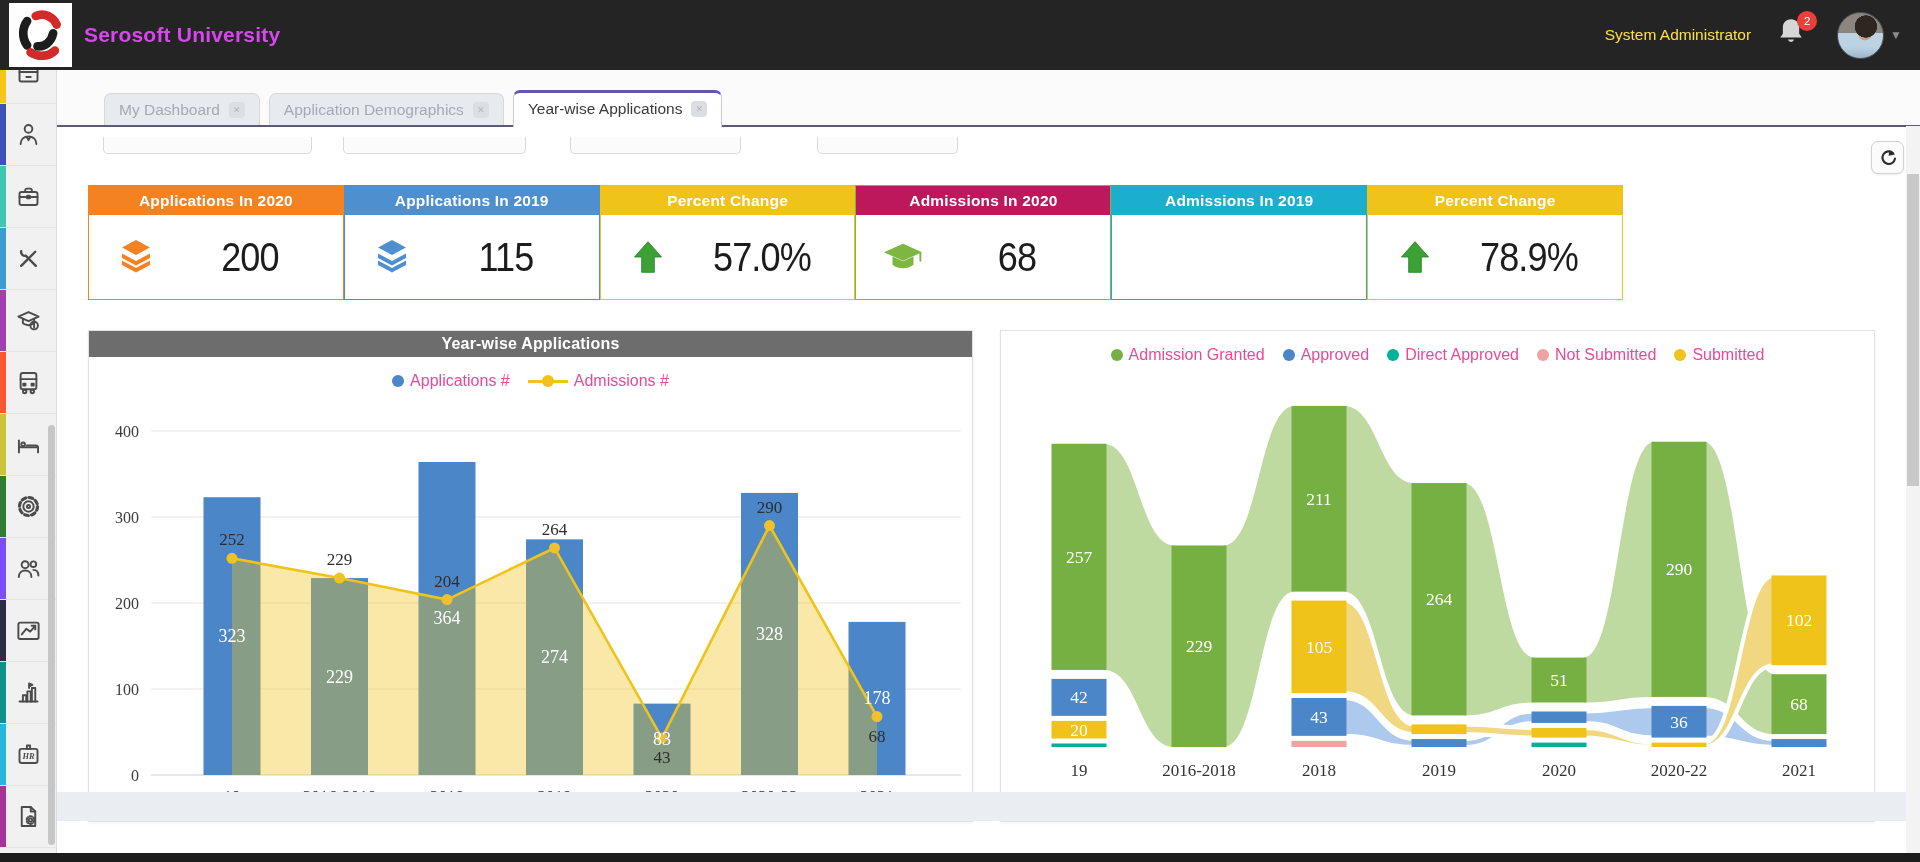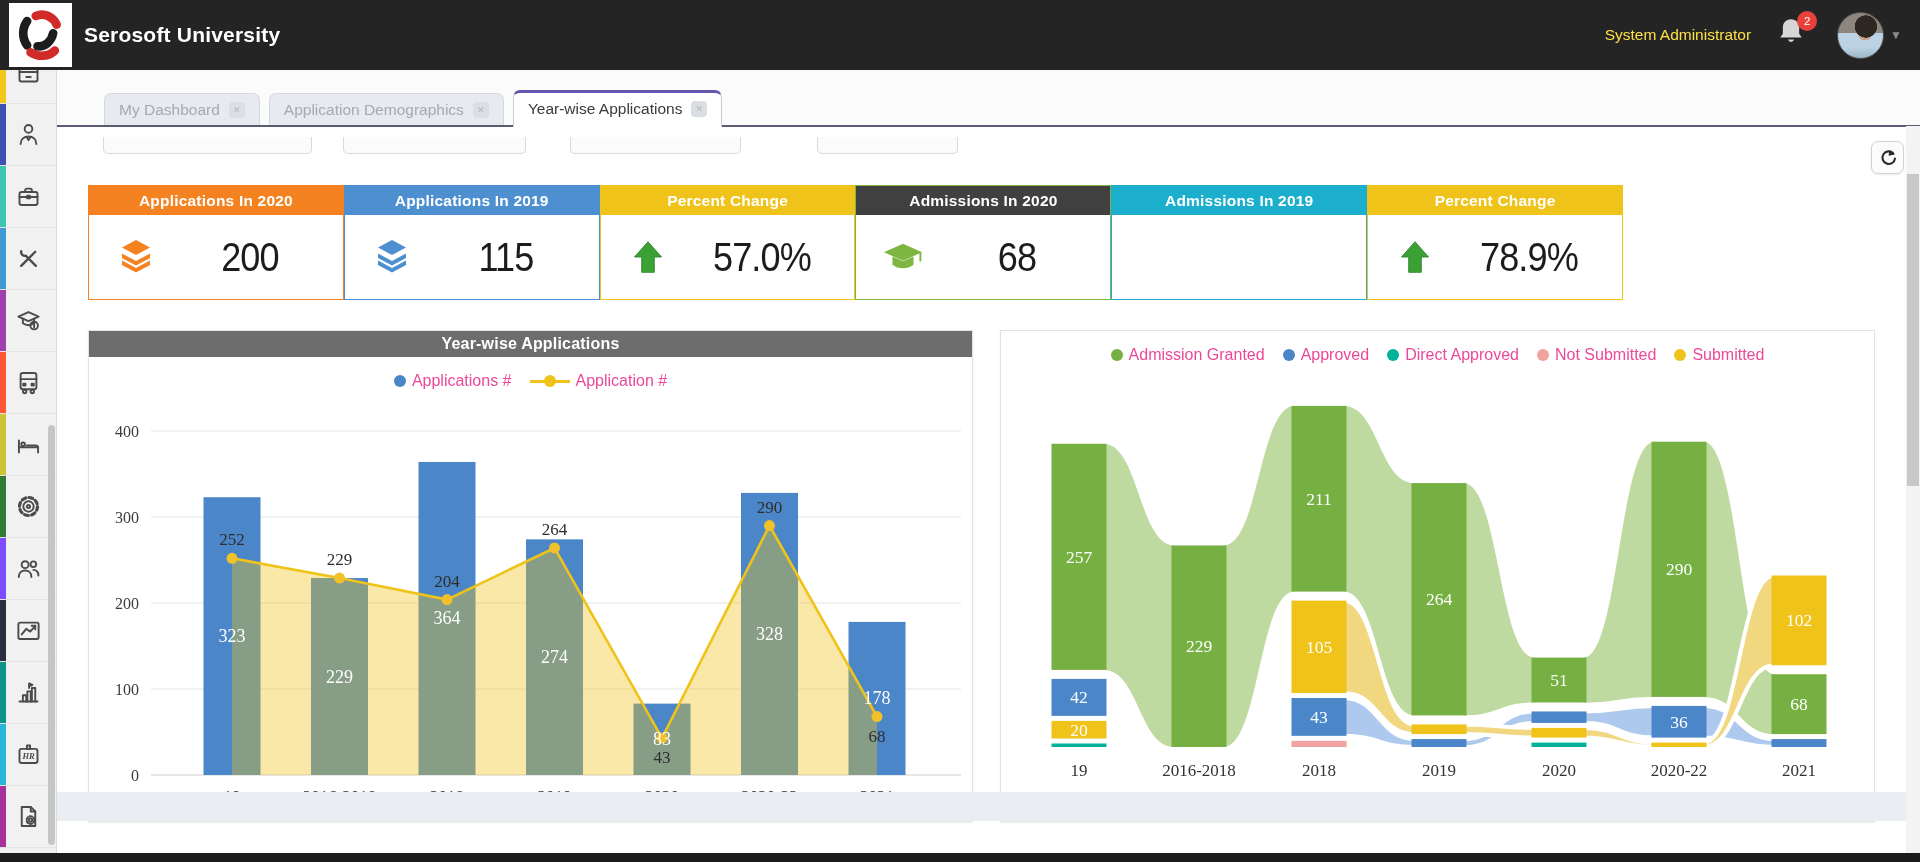--- a/index.html
+++ b/index.html
@@ -5,21 +5,21 @@
   * { margin:0; padding:0; box-sizing:border-box; }
   html,body { width:1920px; height:862px; overflow:hidden; background:#fff;
               font-family:"Liberation Sans", sans-serif; }
 
   
   .header { position:absolute; left:0; top:0; width:1920px; height:70px;
             background:#242424; display:flex; align-items:center; z-index:30; }
   .logo-box { position:absolute; left:9px; top:3px; width:63px; height:64px;
               background:#fff; display:flex; align-items:center; justify-content:center; }
   .app-title { position:absolute; left:84px; top:0; height:70px; display:flex; align-items:center;
-               color:#ffffff; font-size:21px; font-weight:700; letter-spacing:.2px; }
+               color:#d946ef; font-size:21px; font-weight:700; letter-spacing:.2px; }
   .header-right { position:absolute; right:18px; top:0; height:70px;
                   display:flex; align-items:center; gap:26px; }
   .user-name { color:#fde047; font-size:15.5px; }
   .bell-wrap { position:relative; width:34px; height:40px; cursor:pointer; }
   .badge { position:absolute; right:-6px; top:-4px; min-width:20px; height:20px;
            background:#e8413c; border-radius:50%; color:#fff; font-size:11.5px;
            display:flex; align-items:center; justify-content:center; }
   .avatar-wrap { display:flex; align-items:center; gap:6px; cursor:pointer; }
   .avatar { width:47px; height:47px; border-radius:50%;
             background:
@@ -318,21 +318,21 @@
           <div class="kpi-body">
             <div class="kpi-icon">
               <svg width="36" height="36" viewBox="0 0 40 40">
                 <polygon points="13,37 13,20 5,20 20,3 35,20 27,20 27,37" fill="#3BA135" stroke="#2e8429" stroke-width="1"></polygon>
               </svg>
             </div>
             <div class="kpi-value">57.0%</div>
           </div>
         </div>
         <div class="kpi-card" style="border-color: rgb(125, 183, 66);">
-          <div class="kpi-head" style="background:#404040">Admissions In 2020</div>
+          <div class="kpi-head" style="background:#be185d">Admissions In 2020</div>
           <div class="kpi-body">
             <div class="kpi-icon">
               <svg width="42" height="36" viewBox="0 0 44 36">
                 <g fill="#7DB742">
                   <polygon points="22,4 42,13 22,22 2,13"></polygon>
                   <path d="M11,17.5 V26 C17,31 27,31 33,26 V17.5 L22,22.5 Z"></path>
                   <rect x="39.2" y="13" width="2" height="10" rx="1"></rect>
                 </g>
               </svg>
             </div>
@@ -361,21 +361,21 @@
         <div class="panel-title">Year-wise Applications</div>
         <div class="legend-row" id="legend-left">
             <div class="leg-item">
               <span class="leg-dot" style="background:#4A86C8"></span>
               <span>Applications #</span>
             </div>
             <div class="leg-item">
               <span class="leg-line" style="background:#EFC319">
                 <i style="background:#EFC319"></i>
               </span>
-              <span>Application #</span>
+              <span>Admissions #</span>
             </div>
           </div>
         <svg class="chart-svg" id="combo-chart" width="883" height="412" viewBox="0 0 883 412">
             <line x1="62" y1="370" x2="872" y2="370" stroke="#cfcfcf" stroke-width="1"></line>
             <text x="50" y="375.5" text-anchor="end" font-size="16" fill="#3c3c3c">0</text>
             <line x1="62" y1="284" x2="872" y2="284" stroke="#e4e4e4" stroke-width="1"></line>
             <text x="50" y="289.5" text-anchor="end" font-size="16" fill="#3c3c3c">100</text>
             <line x1="62" y1="198" x2="872" y2="198" stroke="#e4e4e4" stroke-width="1"></line>
             <text x="50" y="203.5" text-anchor="end" font-size="16" fill="#3c3c3c">200</text>
             <line x1="62" y1="112" x2="872" y2="112" stroke="#e4e4e4" stroke-width="1"></line>

